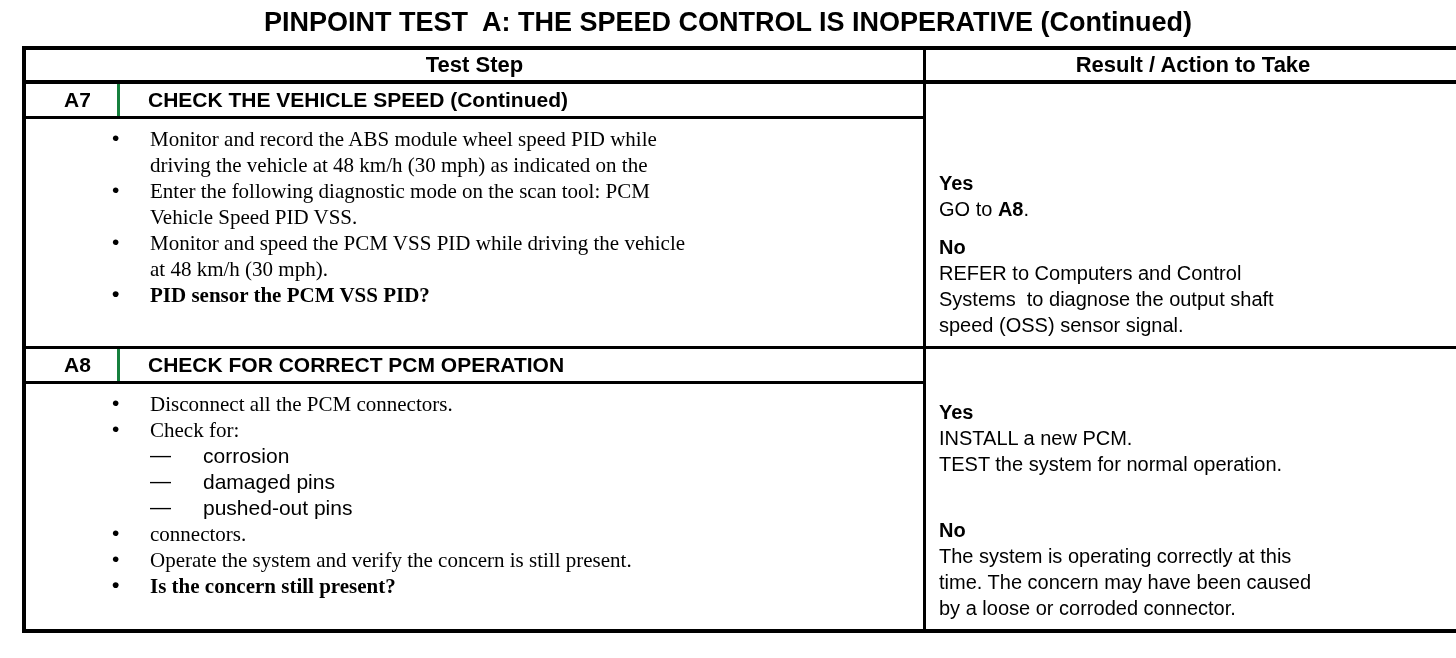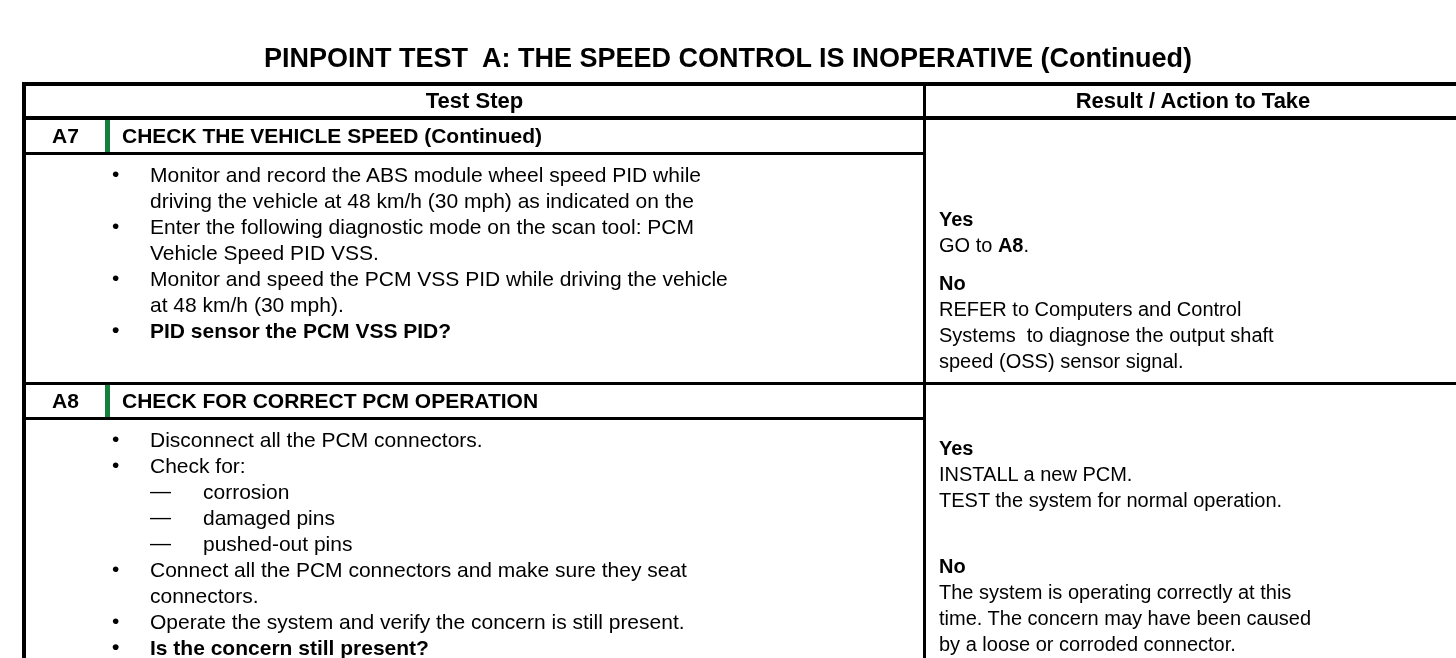--- a/index.html
+++ b/index.html
@@ -3,21 +3,21 @@
 <meta charset="utf-8">
 <style>
   html,body { margin:0; padding:0; background:#ffffff; }
   body {
     width:1456px; height:658px; overflow:hidden;
     font-family:"Liberation Sans", sans-serif; color:#000;
     -webkit-font-smoothing:none;
   }
   .doc-title {
     padding-top:6px; text-align:center;
-    font-size:27px; font-weight:bold; white-space:pre; line-height:32px;margin-top:36px;
+    font-size:27px; font-weight:bold; white-space:pre; line-height:32px;
   }
   .pinpoint-table {
     margin:8px 0 8px 22px; width:1442px;
     border:4px solid #000; box-sizing:border-box;
   }
   .hdr-row { display:flex; border-bottom:4px solid #000; }
   .hdr-cell {
     font-weight:bold; font-size:22px; line-height:30px; height:30px;
     text-align:center;
   }
@@ -25,29 +25,29 @@
   .hdr-cell.right { flex:1; border-left:3px solid #000; }
 
   .step { display:flex; }
   .step + .step { border-top:3px solid #000; }
   .step-left { width:897px; }
   .step-header {
     display:flex; align-items:center; height:32px;
     border-bottom:3px solid #000; font-weight:bold; font-size:21px;
   }
   .step-id {
-    width:79px; align-self:stretch; border-right:5px solid #15803d;
-    display:flex; align-items:center; justify-content:center;
+    width:79px; align-self:stretch; border-right:3px solid #15803d;
+    display:flex; align-items:center; justify-content:center;padding-left:12px;
   }
-  .step-title { padding-left:12px; white-space:pre; }
+  .step-title { padding-left:28px; white-space:pre; }
   .step-body { padding:7px 0 5px; font-size:21px; line-height:26px; }
   .bullet { position:relative; padding-left:124px; }
   .bullet.bold { font-weight:bold; }
   .marker { position:absolute; left:86px; top:-1px; }
-  .bline { white-space:pre; }
+  .bline { white-space:pre;font-family:Liberation Serif, serif; }
   .dash { position:relative; padding-left:177px; }
   .dmarker { position:absolute; left:124px; top:-1px; }
 
   .result-cell {
     flex:1; border-left:3px solid #000; box-sizing:border-box;
     font-size:20px; line-height:26px;
     padding:86px 8px 8px 13px;
   }
   .step:nth-child(2) .result-cell { padding-top:50px; }
   .result-block + .result-block { margin-top:12px; }
@@ -135,21 +135,20 @@
                 <div class="btext">
                   <div class="bline">Check for:</div>
                 </div>
               </div>
               <div class="dash"><span class="dmarker">—</span><span class="dtext">corrosion</span></div>
               <div class="dash"><span class="dmarker">—</span><span class="dtext">damaged pins</span></div>
               <div class="dash"><span class="dmarker">—</span><span class="dtext">pushed-out pins</span></div>
               <div class="bullet">
                 <span class="marker">•</span>
                 <div class="btext">
-                  <div class="bline">Connect all the PCM connectors and make sure they seat</div>
                   <div class="bline">connectors.</div>
                 </div>
               </div>
               <div class="bullet">
                 <span class="marker">•</span>
                 <div class="btext">
                   <div class="bline">Operate the system and verify the concern is still present.</div>
                 </div>
               </div>
               <div class="bullet bold">

